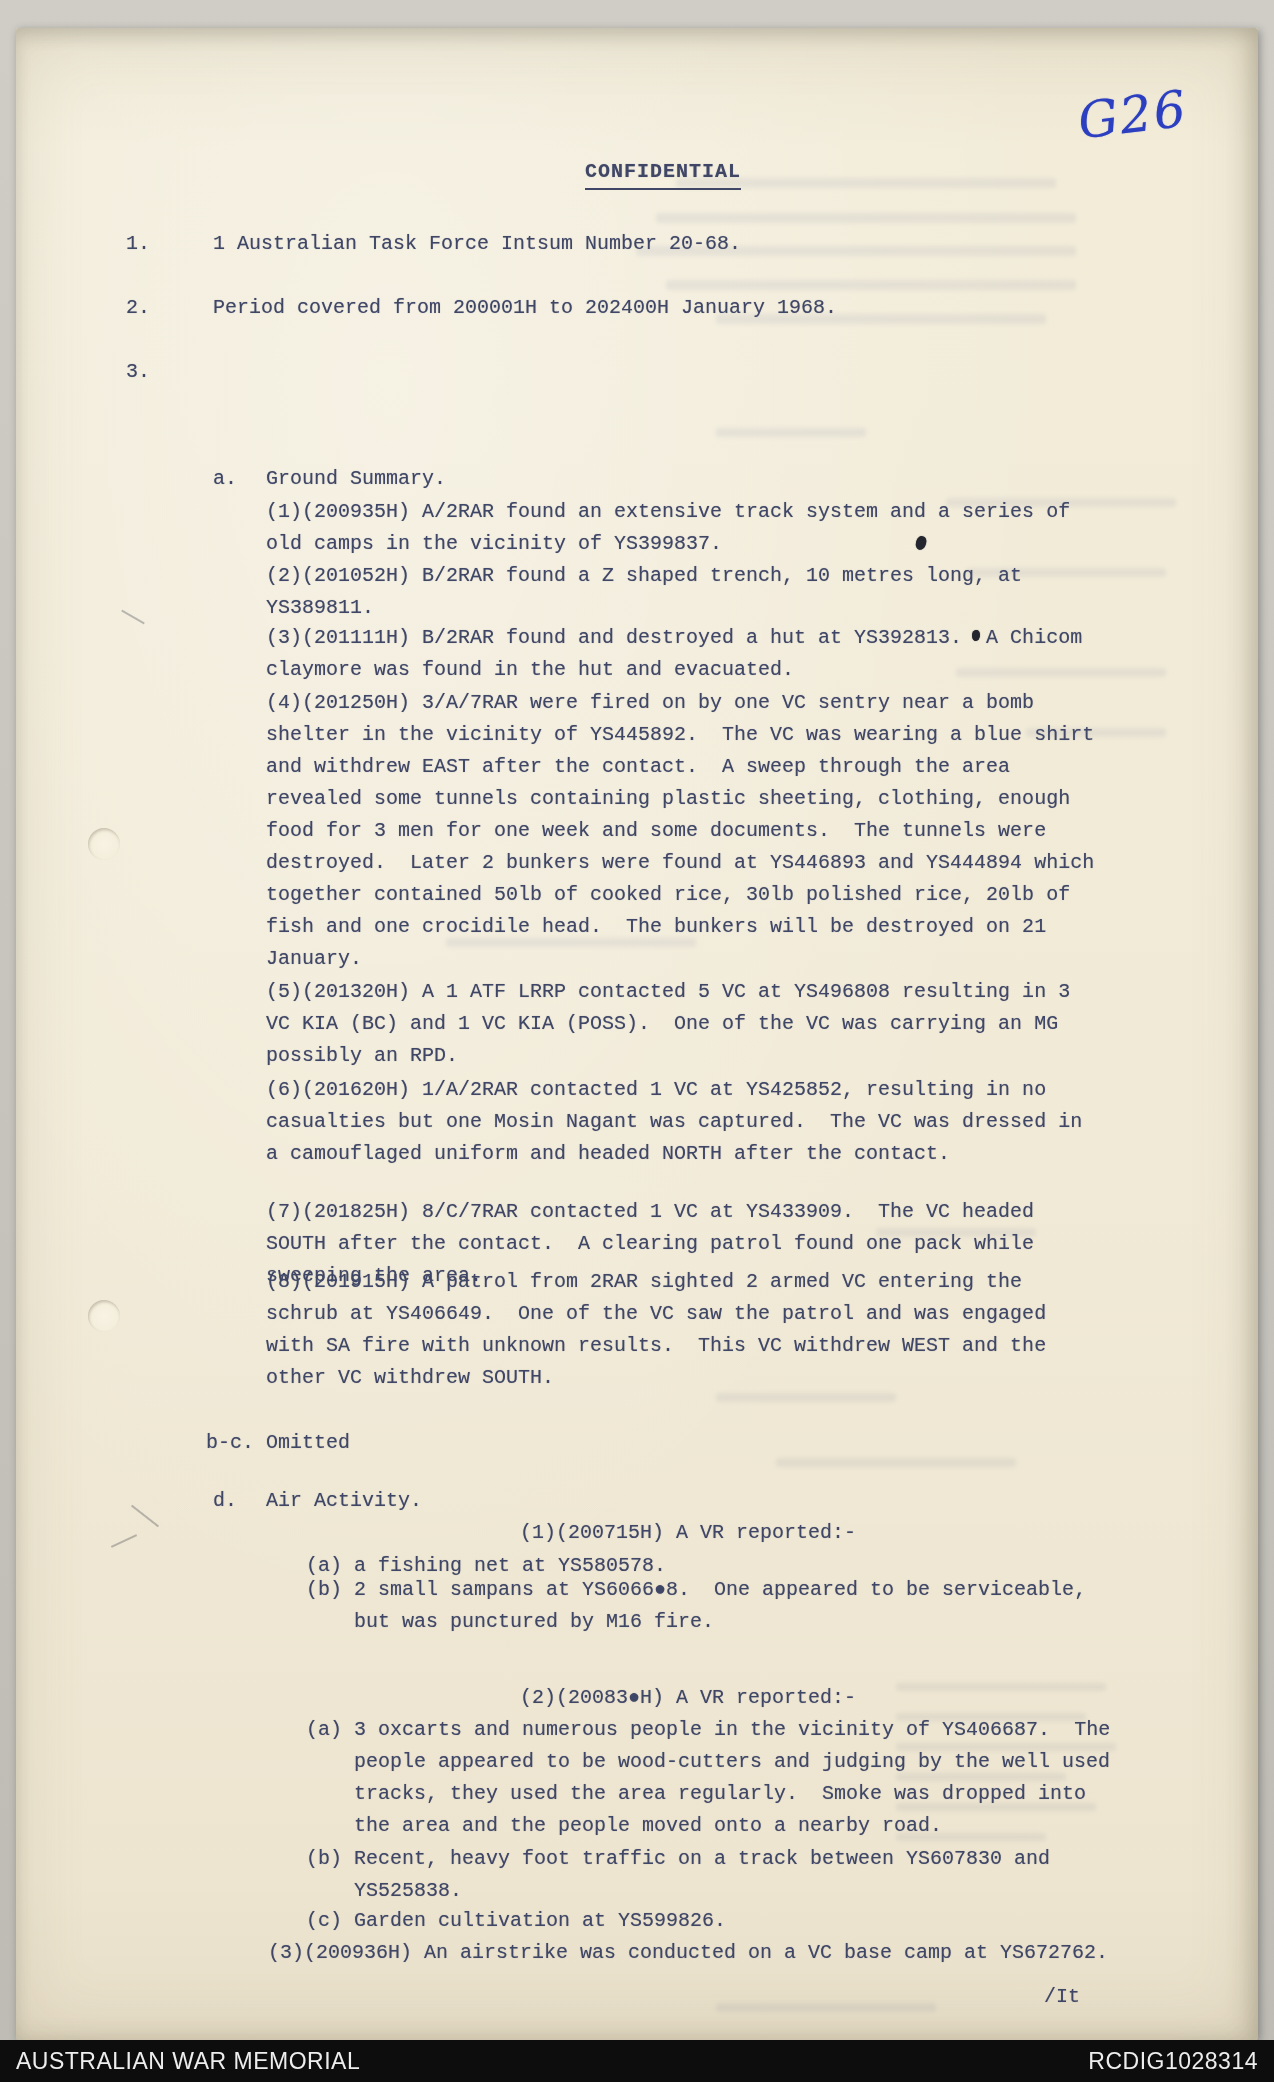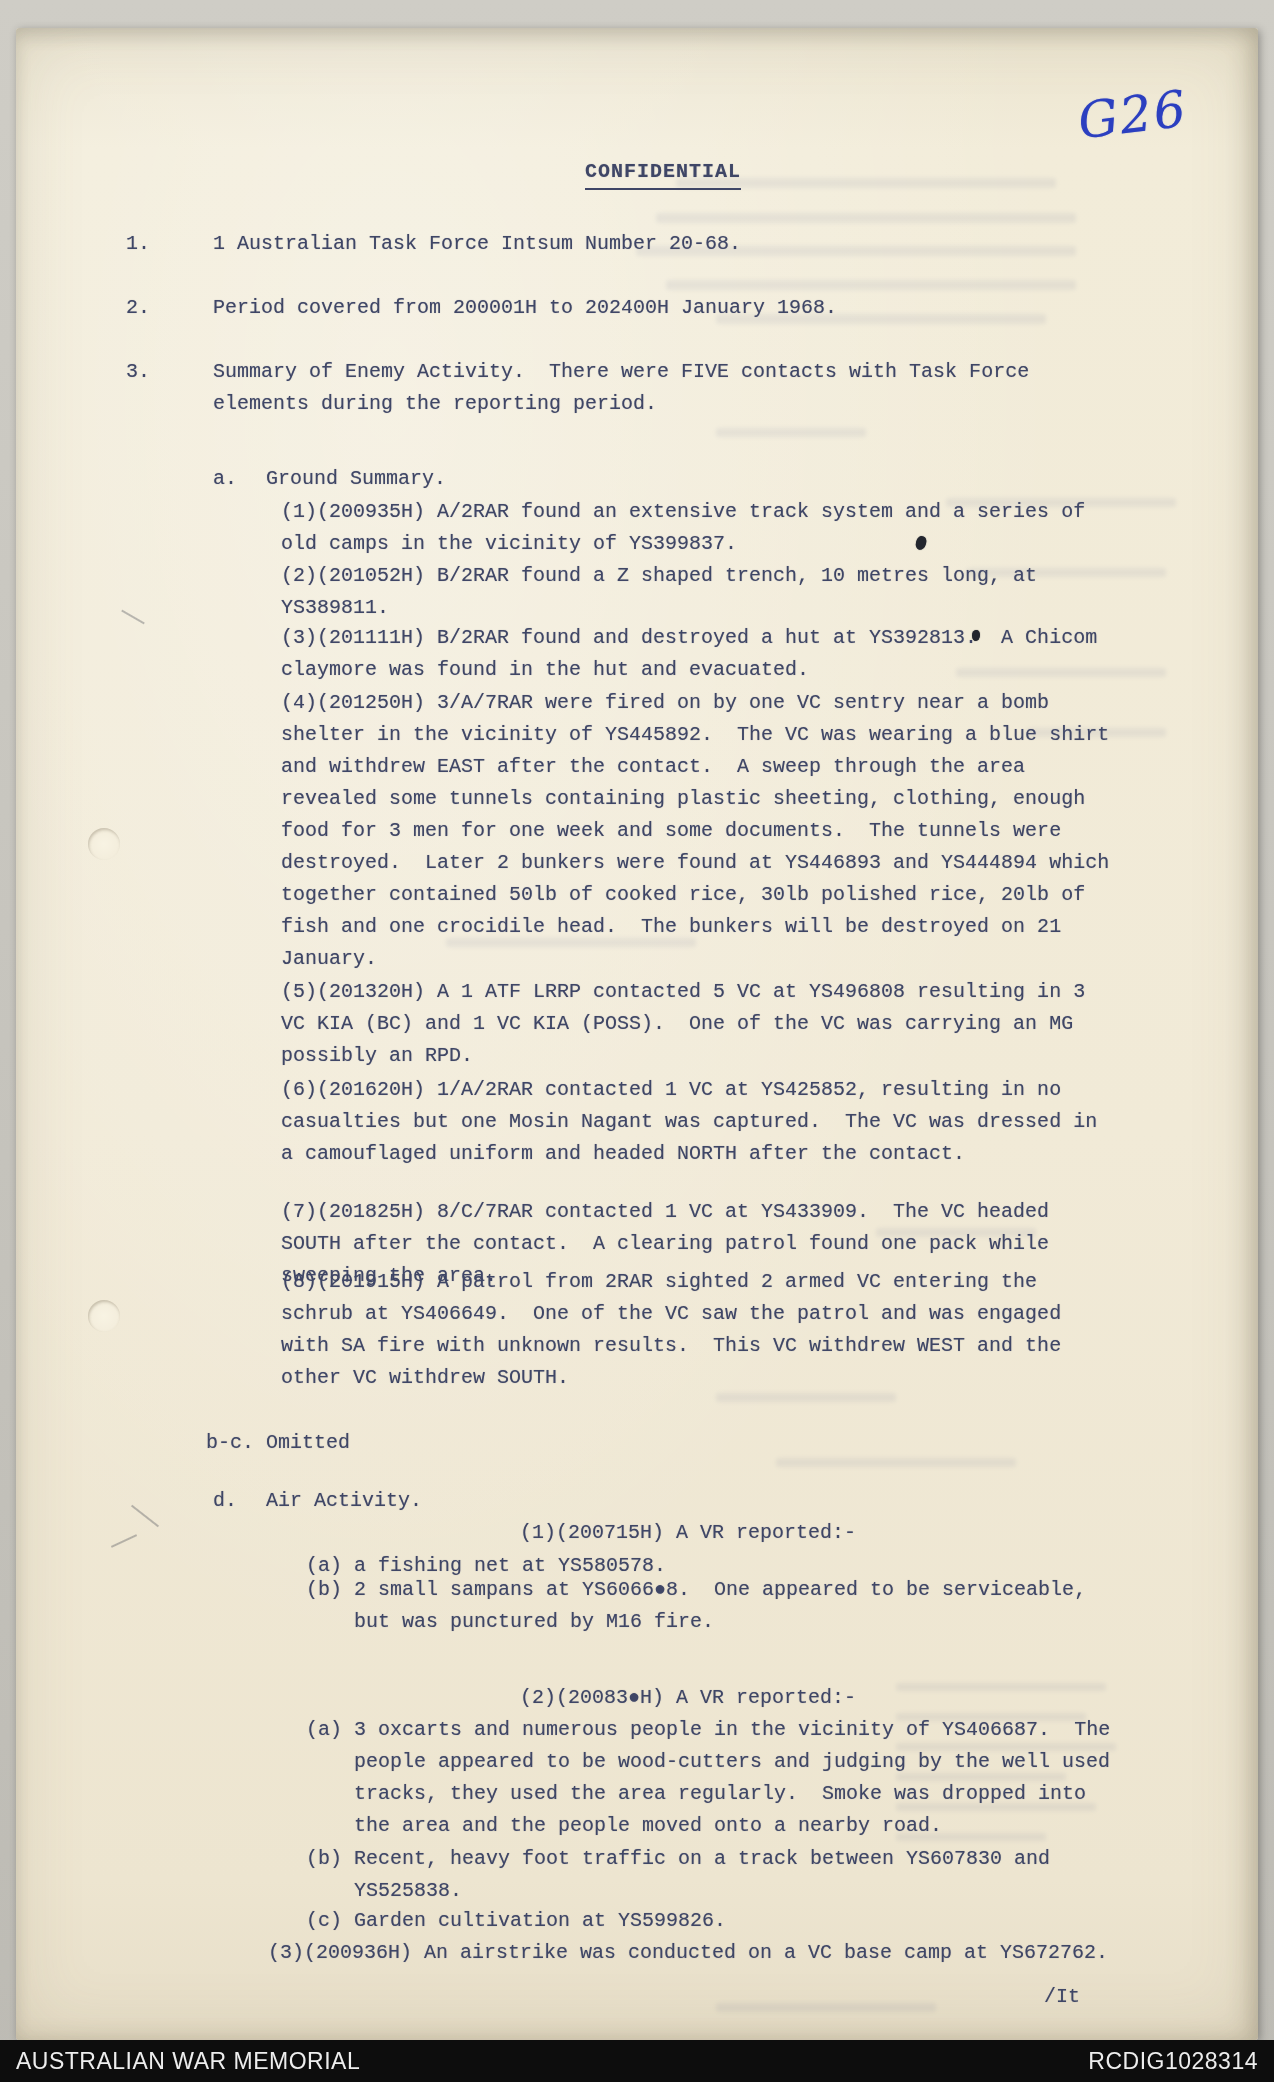--- a/index.html
+++ b/index.html
@@ -35,21 +35,21 @@
     top:58px;left:1062px;
     font-family:"DejaVu Serif",serif;font-style:italic;font-size:50px;
     color:#2b3fc0;transform:rotate(-7deg);letter-spacing:2px;
     text-shadow:0 0 1px rgba(43,63,192,0.5);
   }
   .item-num{left:110px;width:60px;}
   .item-text{left:197px;width:850px;}
   .sec-label{left:197px;width:70px;}
   .sec-label.wide{left:190px;width:90px;}
   .sec-title{left:250px;width:400px;}
-  .para{left:250px;width:830px;margin-left:15px;}
+  .para{left:250px;width:830px;}
   .air-entry{left:242px;width:860px;text-align:center;}
   .air-sub{left:290px;width:812px;padding-left:48px;text-indent:-48px;box-sizing:border-box;}
   .page-mark{left:1028px;top:1953px;}
   .hole{
     position:absolute;width:32px;height:32px;border-radius:50%;
     background:radial-gradient(circle,#f8f3e3 0%,#f4eedd 60%,rgba(244,238,221,0) 75%);
     box-shadow:inset 1px 2px 3px rgba(120,110,85,0.35);
   }
   .smudge{
     position:absolute;background:#5a6287;opacity:0.09;filter:blur(2px);
@@ -84,21 +84,20 @@
 
   <div class="abs handwritten">G26</div>
 
   <div class="abs mono item-num" style="top:200px">1.</div>
   <div class="abs mono item-text" style="top:200px">1 Australian Task Force Intsum Number 20-68.</div>
 
   <div class="abs mono item-num" style="top:264px">2.</div>
   <div class="abs mono item-text" style="top:264px">Period covered from 200001H to 202400H January 1968.</div>
 
   <div class="abs mono item-num" style="top:328px">3.</div>
-  <div class="abs mono item-text" style="top:328px">Summary of Enemy Activity.  There were FIVE contacts with Task Force elements during the reporting period.</div>
 
   <div class="abs mono sec-label" style="top:435px">a.</div>
   <div class="abs mono sec-title" style="top:435px">Ground Summary.</div>
 
   <div class="abs mono para" style="top:468px">(1)(200935H) A/2RAR found an extensive track system and a series of old camps in the vicinity of YS399837.</div>
   <div class="abs mono para" style="top:532px">(2)(201052H) B/2RAR found a Z shaped trench, 10 metres long, at YS389811.</div>
   <div class="abs mono para" style="top:594px">(3)(201111H) B/2RAR found and destroyed a hut at YS392813.  A Chicom claymore was found in the hut and evacuated.</div>
   <div class="abs mono para" style="top:659px">(4)(201250H) 3/A/7RAR were fired on by one VC sentry near a bomb shelter in the vicinity of YS445892.  The VC was wearing a blue shirt and withdrew EAST after the contact.  A sweep through the area revealed some tunnels containing plastic sheeting, clothing, enough food for 3 men for one week and some documents.  The tunnels were destroyed.  Later 2 bunkers were found at YS446893 and YS444894 which together contained 50lb of cooked rice, 30lb polished rice, 20lb of fish and one crocidile head.  The bunkers will be destroyed on 21 January.</div>
   <div class="abs mono para" style="top:948px">(5)(201320H) A 1 ATF LRRP contacted 5 VC at YS496808 resulting in 3 VC KIA (BC) and 1 VC KIA (POSS).  One of the VC was carrying an MG possibly an RPD.</div>
   <div class="abs mono para" style="top:1046px">(6)(201620H) 1/A/2RAR contacted 1 VC at YS425852, resulting in no casualties but one Mosin Nagant was captured.  The VC was dressed in a camouflaged uniform and headed NORTH after the contact.</div>

